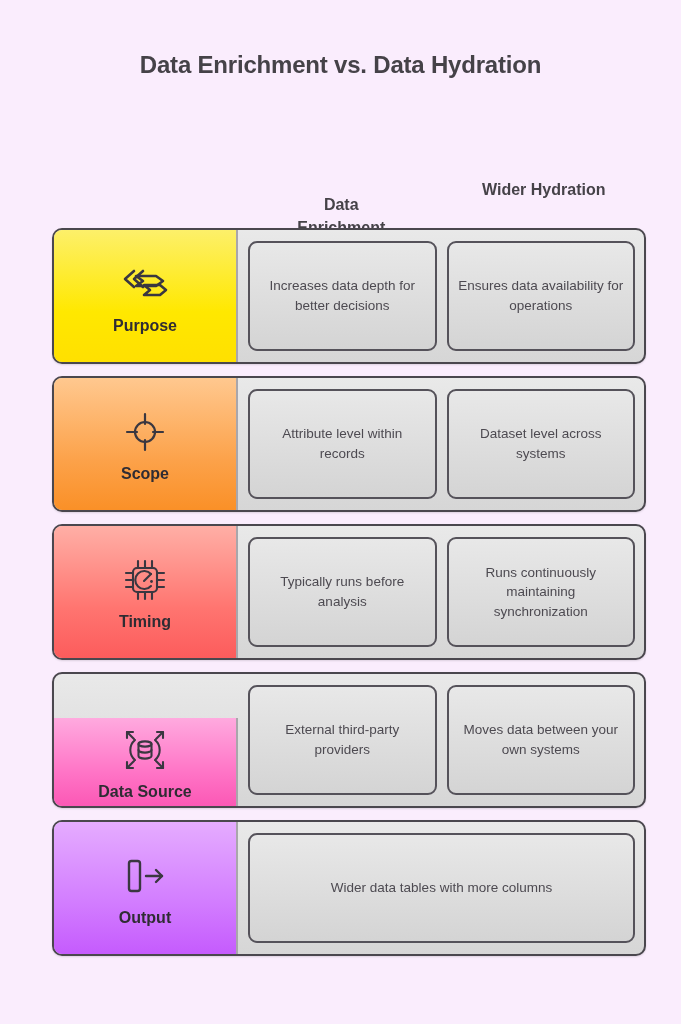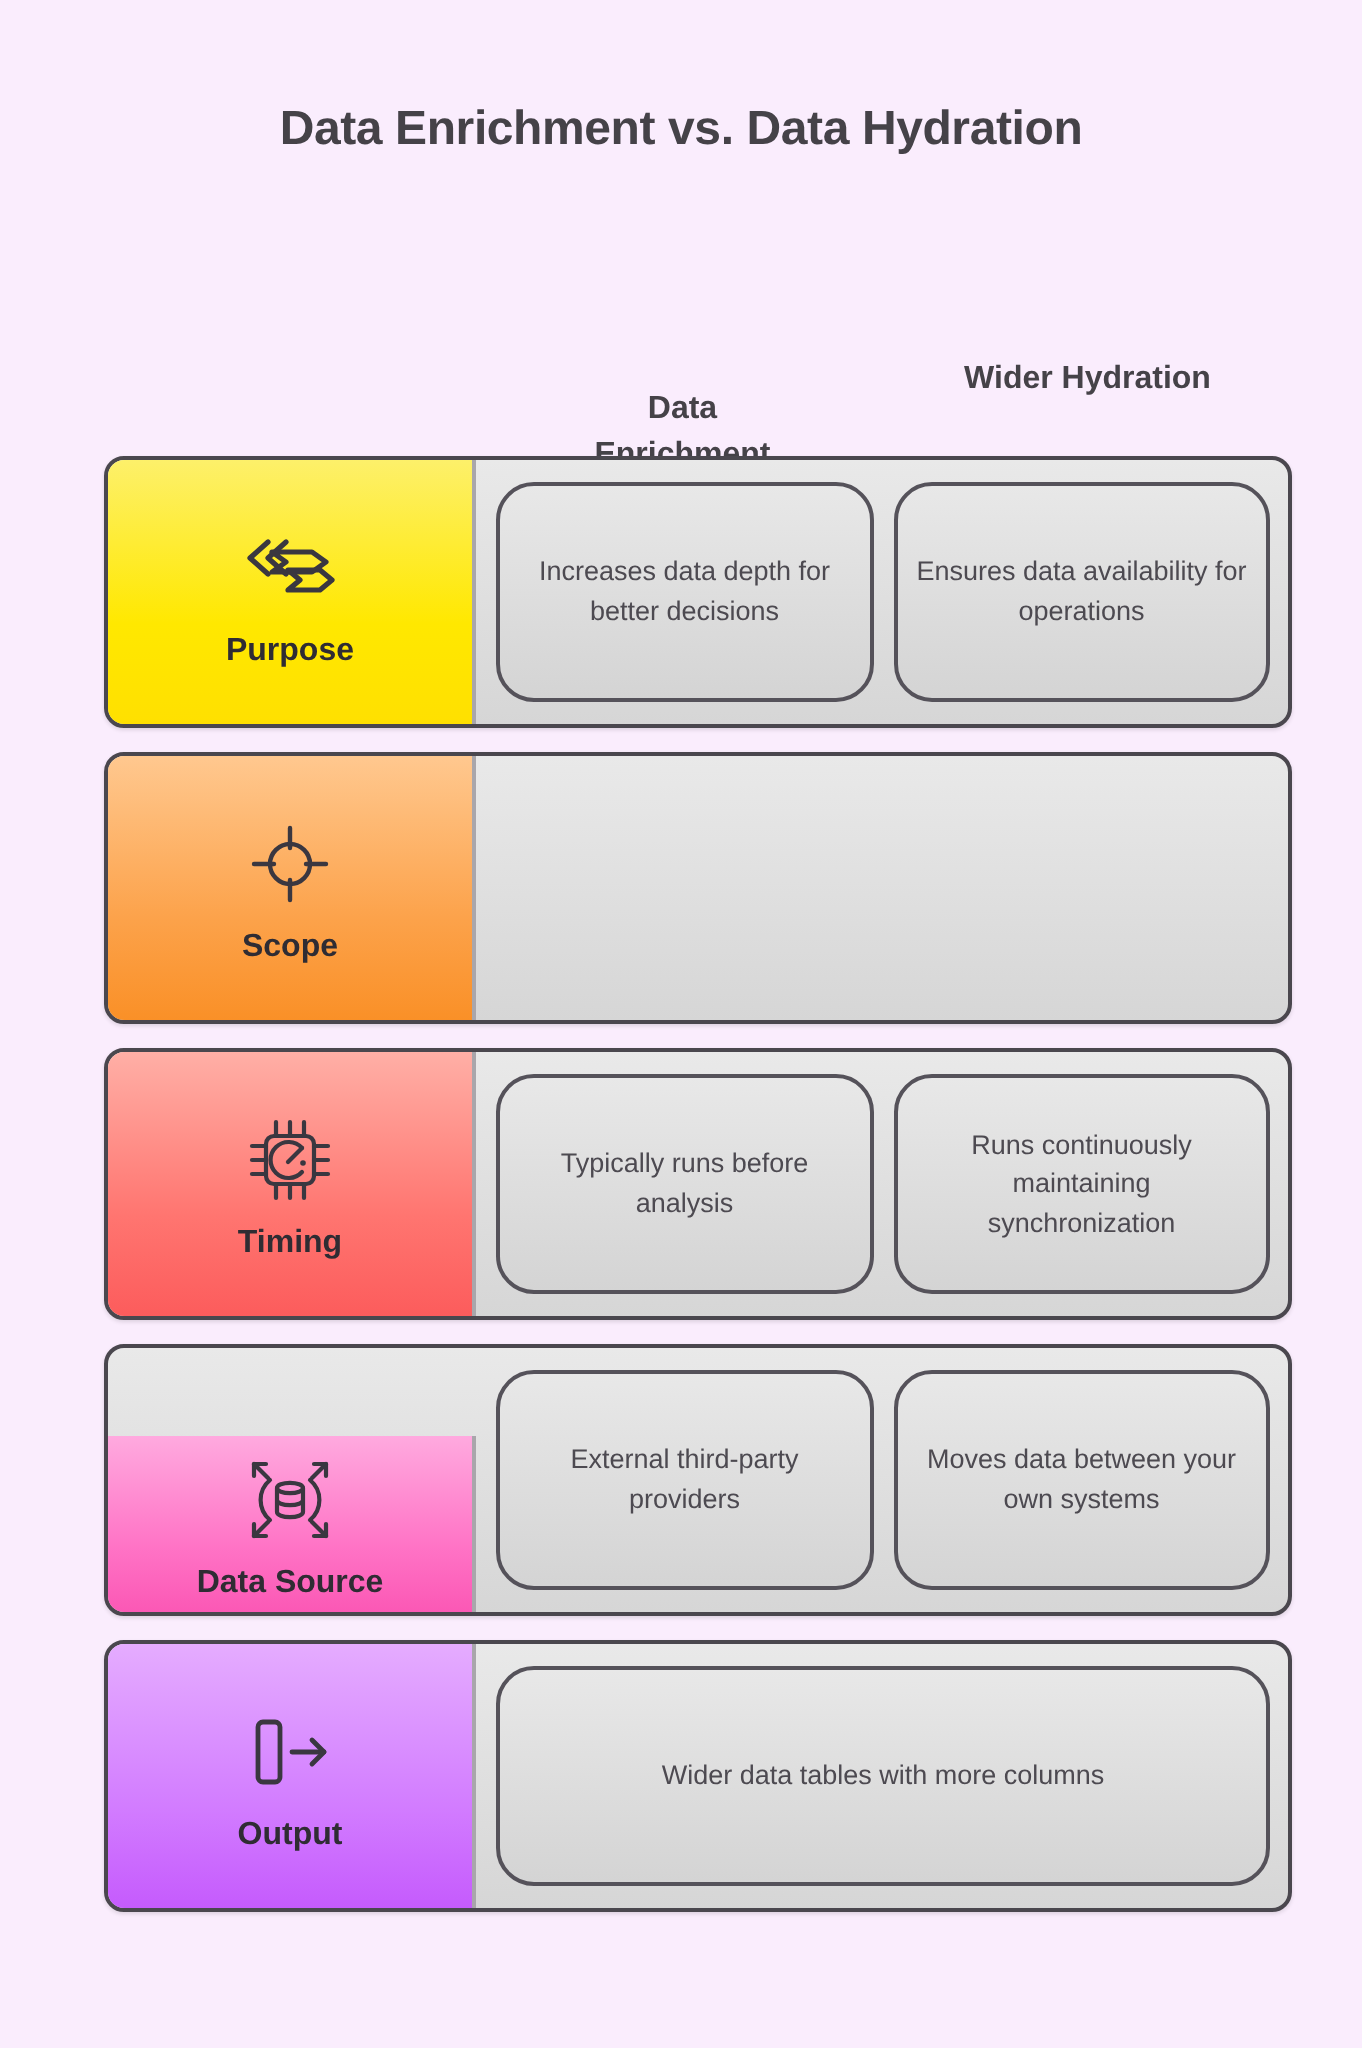--- a/index.html
+++ b/index.html
@@ -114,21 +114,21 @@
     flex: 1 1 auto;
     display: flex;
     align-items: stretch;
     padding: 11px 9px 11px 10px;
     gap: 10px;
   }
 
   .card {
     flex: 1 1 0;
     border: 2px solid #55525a;
-    border-radius: 19px;
+    border-radius: 9px;
     background: linear-gradient(180deg, #e8e8e8 0%, #d4d4d4 100%);
     display: flex;
     align-items: center;
     justify-content: center;
     text-align: center;
     padding: 6px 9px;
     font-size: 13.5px;
     line-height: 1.45;
     color: #4d4a51;
   }
@@ -184,20 +184,24 @@
         <span class="icon">
           <svg width="46" height="46" viewBox="0 0 46 46" fill="none" stroke="#3a3740" stroke-width="2.2" stroke-linecap="round">
             <circle cx="23" cy="23" r="10"></circle>
             <line x1="23" y1="5" x2="23" y2="15"></line>
             <line x1="23" y1="31" x2="23" y2="41"></line>
             <line x1="5" y1="23" x2="15" y2="23"></line>
             <line x1="31" y1="23" x2="41" y2="23"></line>
           </svg>
         </span>
         <span class="label-text">Scope</span>
+      </div>
+      <div class="row-cards">
+        <div class="card">Attribute level within records</div>
+        <div class="card">Dataset level across systems</div>
       </div>
     </div>
 
     <div class="row">
       <div class="row-label theme-red">
         <span class="icon">
           <svg width="46" height="46" viewBox="0 0 46 46" fill="none" stroke="#3a3740" stroke-width="2.1" stroke-linecap="round" stroke-linejoin="round">
             <rect x="11" y="11" width="24" height="24" rx="4"></rect>
             <line x1="16" y1="4" x2="16" y2="11"></line>
             <line x1="23" y1="4" x2="23" y2="11"></line>

